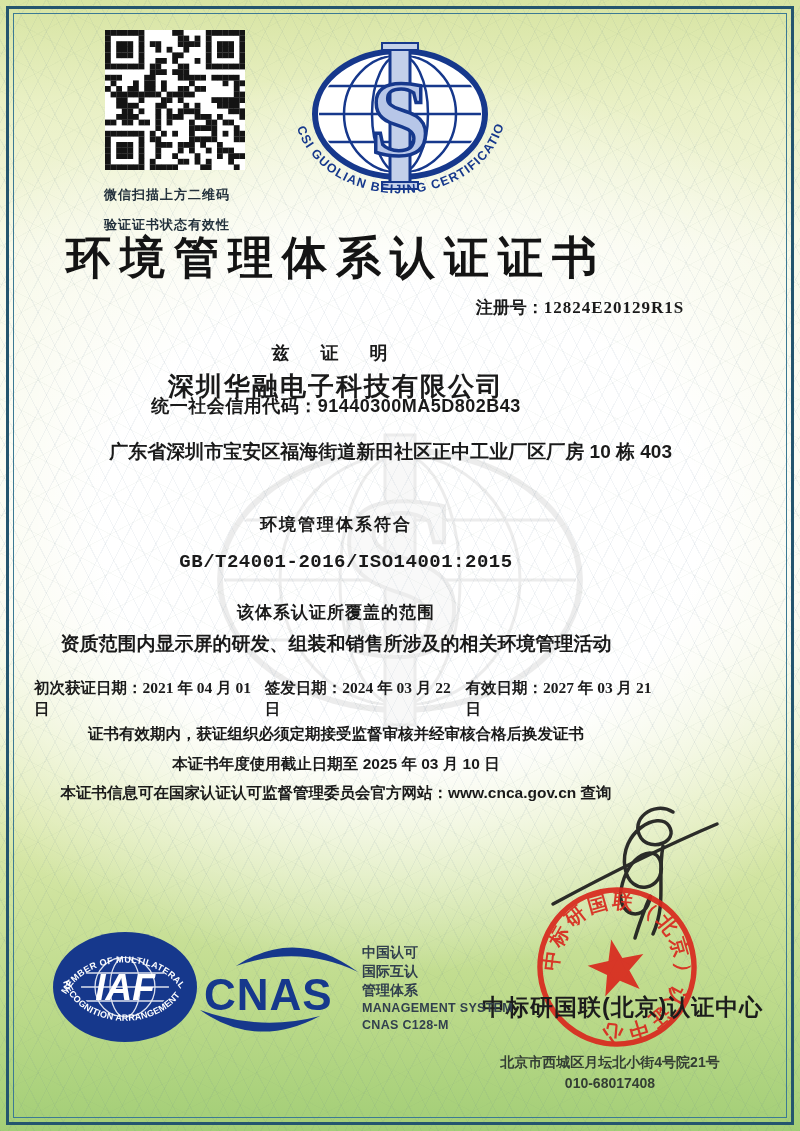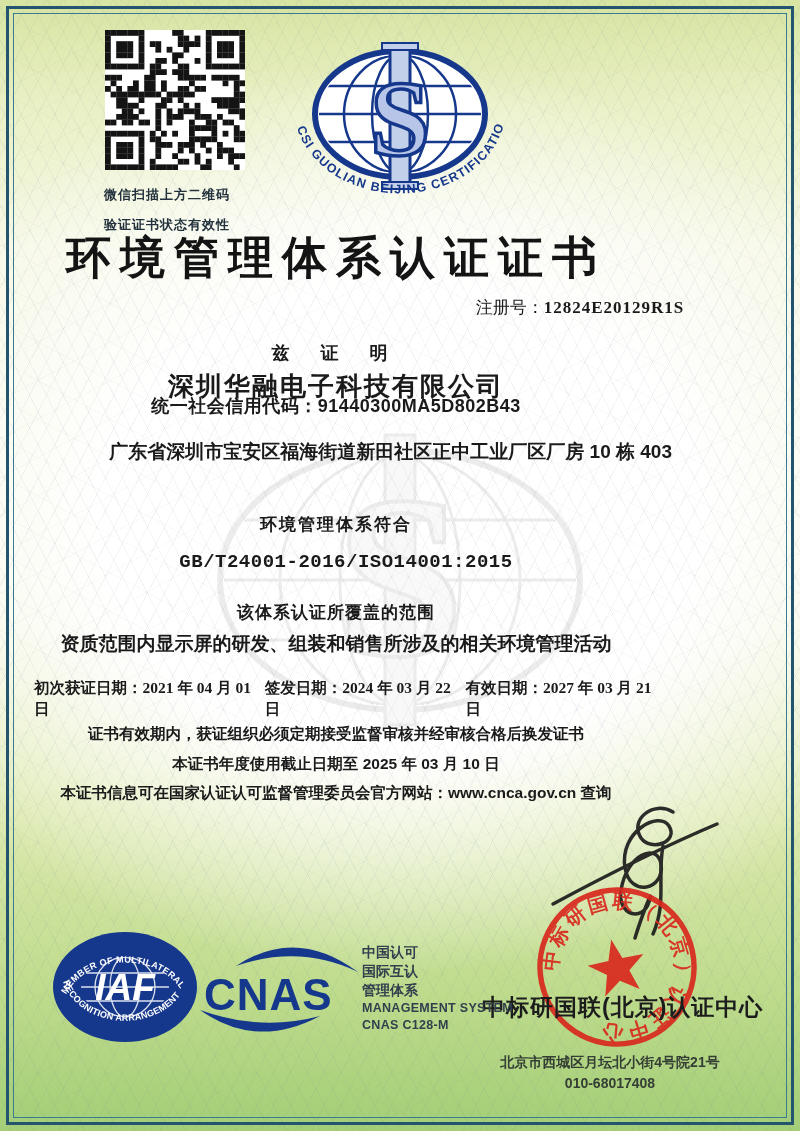--- a/index.html
+++ b/index.html
@@ -13,21 +13,21 @@
   .guilloche{position:absolute;inset:0;pointer-events:none;
     background:
       repeating-linear-gradient(63deg, rgba(90,120,150,.075) 0 1px, transparent 1px 15px),
       repeating-linear-gradient(-63deg, rgba(90,120,150,.075) 0 1px, transparent 1px 15px),
       repeating-linear-gradient(28deg, rgba(120,150,120,.05) 0 1px, transparent 1px 34px),
       repeating-linear-gradient(-28deg, rgba(120,150,120,.05) 0 1px, transparent 1px 34px);}
   .frame-outer{position:absolute;inset:6px;border:3px solid #24556e;pointer-events:none;}
   .frame-inner{position:absolute;inset:13px;border:1px solid #3c7a94;pointer-events:none;}
   .abs{position:absolute;}
   .ctr{left:0;width:672px;text-align:center;}
-  .b{font-weight:normal;}
+  .b{font-weight:bold;}
   .title{font-size:45px;font-weight:bold;letter-spacing:9px;color:#141414;}
   .regline{font-size:17px;}
   .regnum{font-family:"Liberation Serif",serif;font-weight:bold;letter-spacing:1px;}
   .certify{font-size:18px;font-weight:bold;letter-spacing:13px;}
   .company{font-size:26px;font-weight:bold;letter-spacing:2px;}
   .credit{font-size:18px;font-weight:bold;letter-spacing:.5px;}
   .addr{font-size:19px;font-weight:bold;}
   .conform{font-size:17px;font-weight:bold;letter-spacing:2px;}
   .standard{font-size:19px;font-weight:bold;font-family:"Liberation Mono",monospace;letter-spacing:.5px;}
   .scopehead{font-size:17px;font-weight:bold;letter-spacing:1px;}

